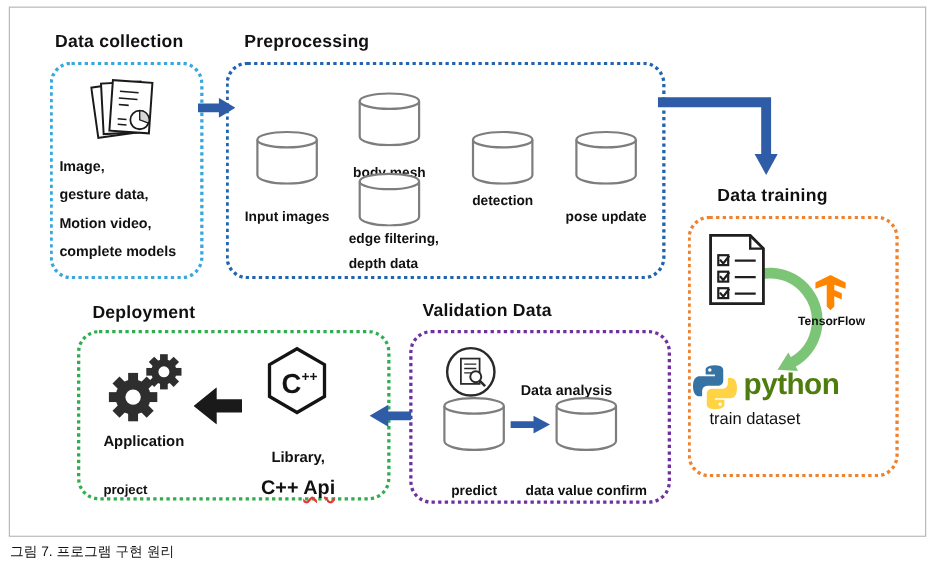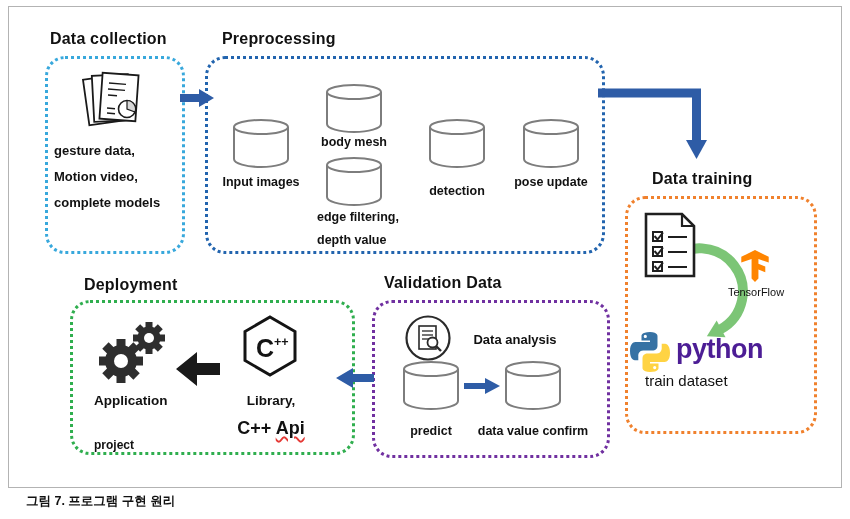--- a/index.html
+++ b/index.html
@@ -2,26 +2,26 @@
 <html><head>
 <meta charset="utf-8">
 <style>
   * { margin:0; padding:0; box-sizing:border-box; }
   html,body { width:850px; height:519px; background:#fff; overflow:hidden; }
   body { position:relative; font-family:"Liberation Sans","DejaVu Sans",sans-serif; color:#111; }
   .abs { position:absolute; }
   .frame { left:8px; top:6px; width:834px; height:482px; border:1px solid #b3b3b3; background:#fff; }
   .box { position:absolute; border:3px dotted #888; border-radius:20px; background:transparent; }
   .title { position:absolute; font-weight:bold; font-size:16px; letter-spacing:.2px; }
-  .lbl { position:absolute; font-weight:bold; font-size:12.5px; text-align:center; }
+  .lbl { position:absolute; font-weight:bold; font-size:12.5px; text-align:center;margin-top:15px; }
   .lbl-left { position:absolute; font-weight:bold; font-size:12.5px; text-align:right; }
   .dc-lines div { font-weight:bold; font-size:13px; line-height:26px; white-space:nowrap; }
-  .caption { position:absolute; left:26px; top:493px; font-weight:bold; font-size:12.5px; }
-  .tf-label { position:absolute; font-weight:normal; font-size:11px; text-align:center; }
-  .py-word { position:absolute; font-size:27px; font-weight:bold; color:#4c1d95; letter-spacing:-.5px; }
+  .caption { position:absolute; left:9px; top:493px; font-weight:normal; font-size:12.5px; }
+  .tf-label { position:absolute; font-weight:bold; font-size:11px; text-align:center; }
+  .py-word { position:absolute; font-size:27px; font-weight:bold; color:#4d7c0f; letter-spacing:-.5px; }
   .train-lbl { position:absolute; font-size:15px; text-align:left; }
   .misspelled { text-decoration: underline wavy #e53935 1.5px; text-underline-offset:2px; }
   svg { display:block; }
 </style>
 </head>
 <body>
 
 <div class="abs frame"></div>
 
 <div class="title" style="left:50px;top:30px">Data collection</div>
@@ -36,20 +36,21 @@
     <path d="M27 15 l17 1.4"></path>
       <path d="M26 21 l17 1.4"></path>
       <path d="M26 27 l9 .8"></path>
     <path d="M25 40 l8 .7"></path>
       <path d="M25 45 l8 .7"></path>
   </g>
   <circle cx="45" cy="41" r="8.5" fill="#fff" stroke="#1a1a1a" stroke-width="1.6"></circle>
   <path d="M45 41 V32.5 A8.5 8.5 0 0 1 53 44 Z" fill="#d7d7d7" stroke="#1a1a1a" stroke-width="1.2"></path>
 </svg>
 <div class="abs dc-lines" style="left:54px;top:138px">
+  <div>Image,</div>
   <div>gesture data,</div>
   <div>Motion video,</div>
   <div>complete models</div>
 </div>
 
 <div class="title" style="left:222px;top:30px">Preprocessing</div>
 <div class="box" style="left: 205px; top: 56px; width: 400px; height: 198px; border-color: rgb(34, 100, 174);"></div>
 
 <svg class="abs" style="left:232px;top:118px" width="58" height="50" viewBox="0 0 58 50">
   <path d="M2 9 V41 A27 8 0 0 0 56 41 V9" fill="#fff" stroke="#7d7d7d" stroke-width="2"></path>
@@ -61,27 +62,27 @@
   <path d="M2 9 V41 A27 8 0 0 0 56 41 V9" fill="#fff" stroke="#7d7d7d" stroke-width="2"></path>
   <ellipse cx="29" cy="9" rx="27" ry="7" fill="#fff" stroke="#7d7d7d" stroke-width="2"></ellipse>
 </svg>
 <div class="lbl" style="left:304px;top:135px;width:100px">body mesh</div>
 
 <svg class="abs" style="left:325px;top:156px" width="58" height="50" viewBox="0 0 58 50">
   <path d="M2 9 V41 A27 8 0 0 0 56 41 V9" fill="#fff" stroke="#7d7d7d" stroke-width="2"></path>
   <ellipse cx="29" cy="9" rx="27" ry="7" fill="#fff" stroke="#7d7d7d" stroke-width="2"></ellipse>
 </svg>
 <div class="lbl-left" style="left:317px;top:210px">edge filtering,</div>
-<div class="lbl-left" style="left:317px;top:233px">depth value</div>
+<div class="lbl-left" style="left:317px;top:233px">depth data</div>
 
 <svg class="abs" style="left:428px;top:118px" width="58" height="50" viewBox="0 0 58 50">
   <path d="M2 9 V41 A27 8 0 0 0 56 41 V9" fill="#fff" stroke="#7d7d7d" stroke-width="2"></path>
   <ellipse cx="29" cy="9" rx="27" ry="7" fill="#fff" stroke="#7d7d7d" stroke-width="2"></ellipse>
 </svg>
-<div class="lbl" style="left:407px;top:184px;width:100px">detection</div>
+<div class="lbl" style="left:407px;top:160px;width:100px">detection</div>
 
 <svg class="abs" style="left:522px;top:118px" width="58" height="50" viewBox="0 0 58 50">
   <path d="M2 9 V41 A27 8 0 0 0 56 41 V9" fill="#fff" stroke="#7d7d7d" stroke-width="2"></path>
   <ellipse cx="29" cy="9" rx="27" ry="7" fill="#fff" stroke="#7d7d7d" stroke-width="2"></ellipse>
 </svg>
 <div class="lbl" style="left:501px;top:175px;width:100px">pose update</div>
 
 <svg class="abs" style="left: 180px; top: 89px; color: rgb(46, 92, 166);" width="34" height="18" viewBox="0 0 34 18">
   <path d="M0 5 H19 V0 L34 9 L19 18 V13 H0 Z" fill="currentColor"></path>
 </svg>

